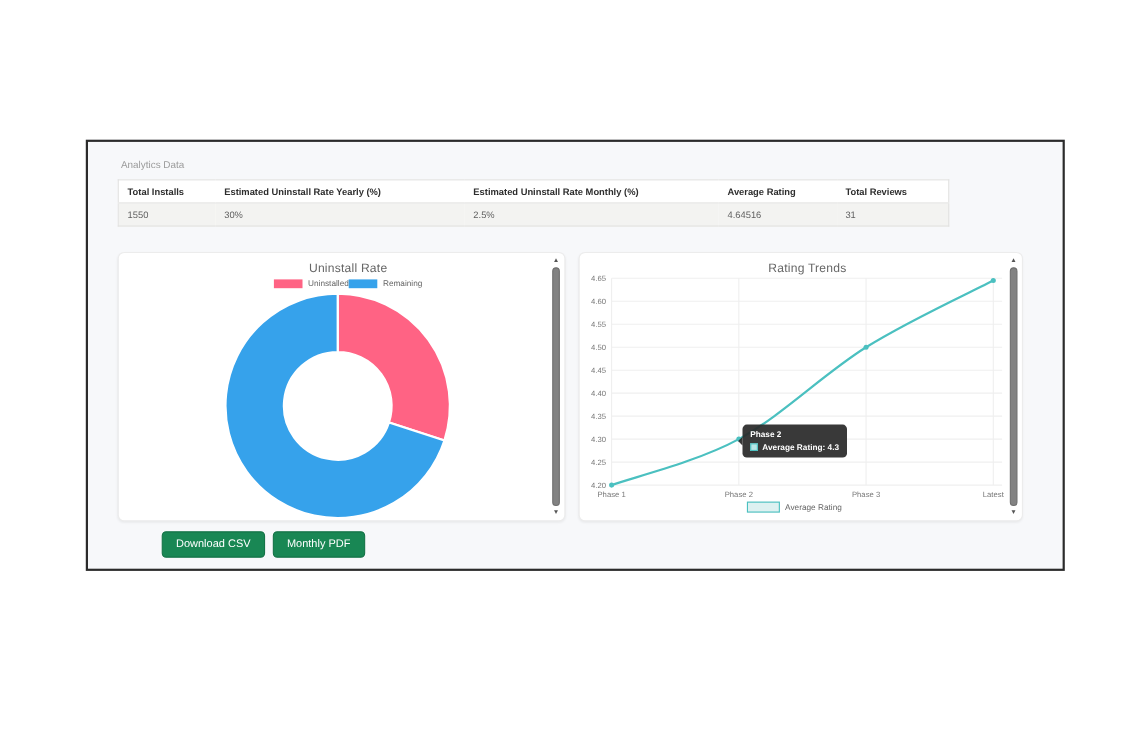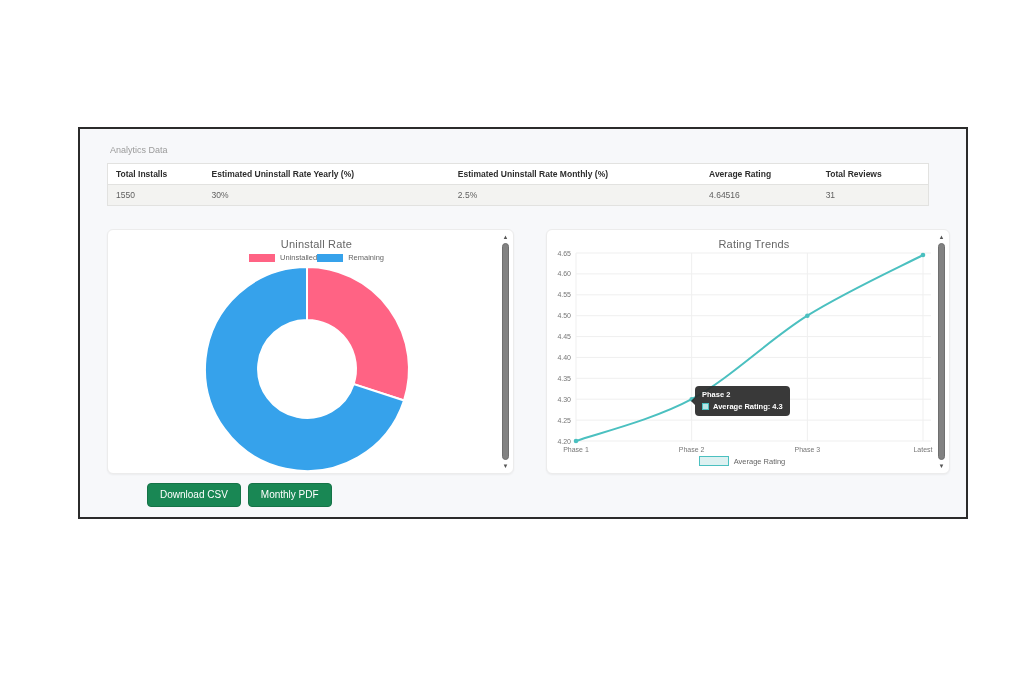--- a/index.html
+++ b/index.html
@@ -4,31 +4,31 @@
 <style>
   * { box-sizing: border-box; margin: 0; padding: 0; }
   html, body { width: 1024px; height: 683px; background: #ffffff; overflow: hidden;
     font-family: "Liberation Sans", sans-serif; }
 
   .outer-box { position: absolute; left: 78px; top: 127px; width: 890px; height: 392px;
     border: 2px solid #2b2b2b; background: #f7f8fa; }
 
   .analytics-label { position: absolute; left: 30px; top: 16px; font-size: 9px; color: #9b9b9b; }
 
-  .table-wrap { position: absolute; left: 27px; top: 34px; width: 822px; }
+  .table-wrap { position: absolute; left: 27px; top: 34px; width: 756px; }
   table.analytics { width: 100%; border-collapse: collapse; background: #ffffff;
     border: 1px solid #e2e2e0; font-size: 8.5px; table-layout: fixed; }
   table.analytics th { text-align: left; font-weight: 700; color: #2d2d2d; padding: 5px 8px;
     border-bottom: 1px solid #e2e2e0; background: #ffffff; white-space: nowrap; overflow: hidden; }
   table.analytics td { color: #5f5f5f; padding: 5px 8px; background: #f3f3f1; white-space: nowrap; }
 
   .panel { position: absolute; top: 100px; height: 245px; background: #ffffff;
     border: 1px solid #ececec; border-radius: 6px; box-shadow: 0 1px 2px rgba(0,0,0,0.05); padding-left: 12px; }
   .panel-left  { left: 27px;  width: 407px; }
-  .panel-right { left: 466px; width: 404px; }
+  .panel-right { left: 446px; width: 404px; }
 
   .chart-title { text-align: center; font-size: 11px; color: #666; padding-top: 8px;
     letter-spacing: 0.2px; position: relative; z-index: 2; }
 
   .donut-legend { display: flex; justify-content: center; margin-top: 3px;
     position: relative; z-index: 2; }
   .legend-item { display: flex; align-items: center; gap: 5px; font-size: 7.5px; color: #666; }
   .legend-swatch { width: 26px; height: 8px; display: inline-block; }
 
   .donut-svg { position: absolute; left: 0; top: 30px; width: 397px; height: 215px; }

